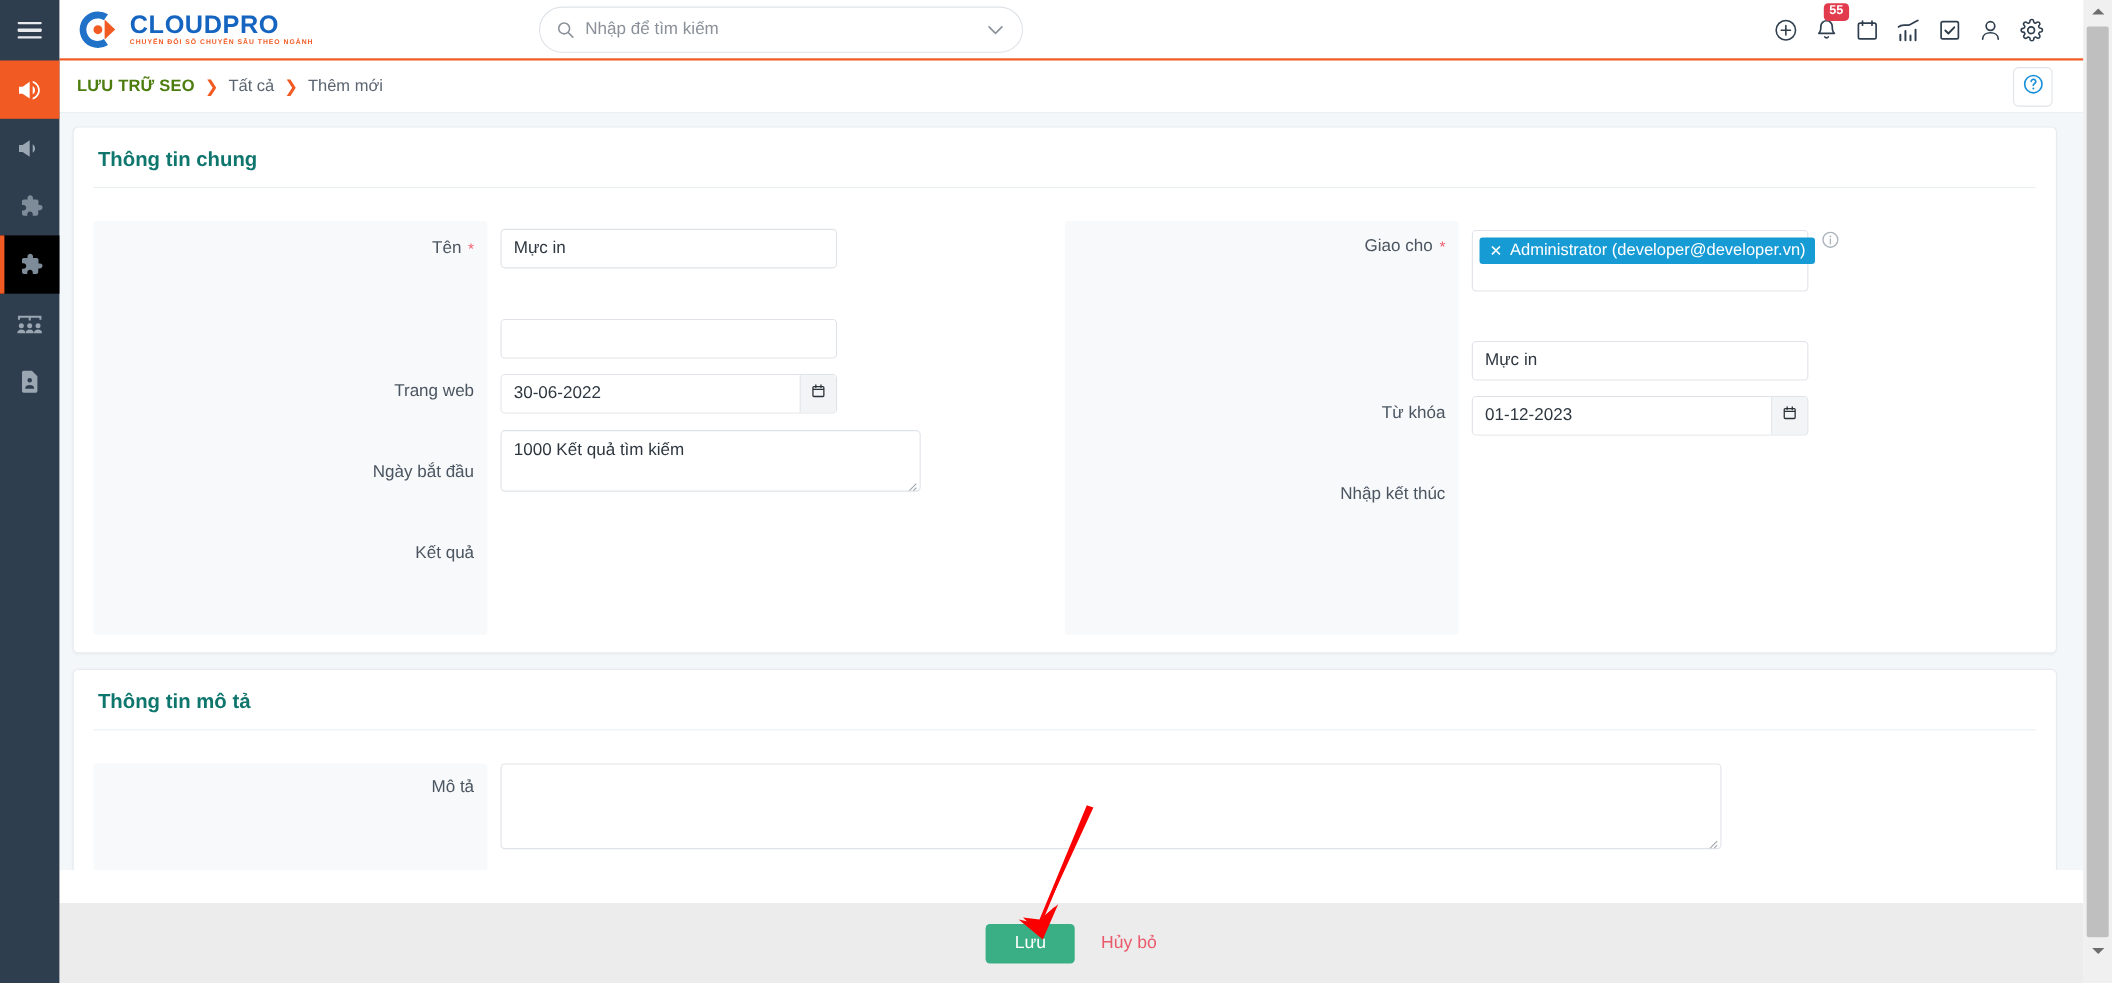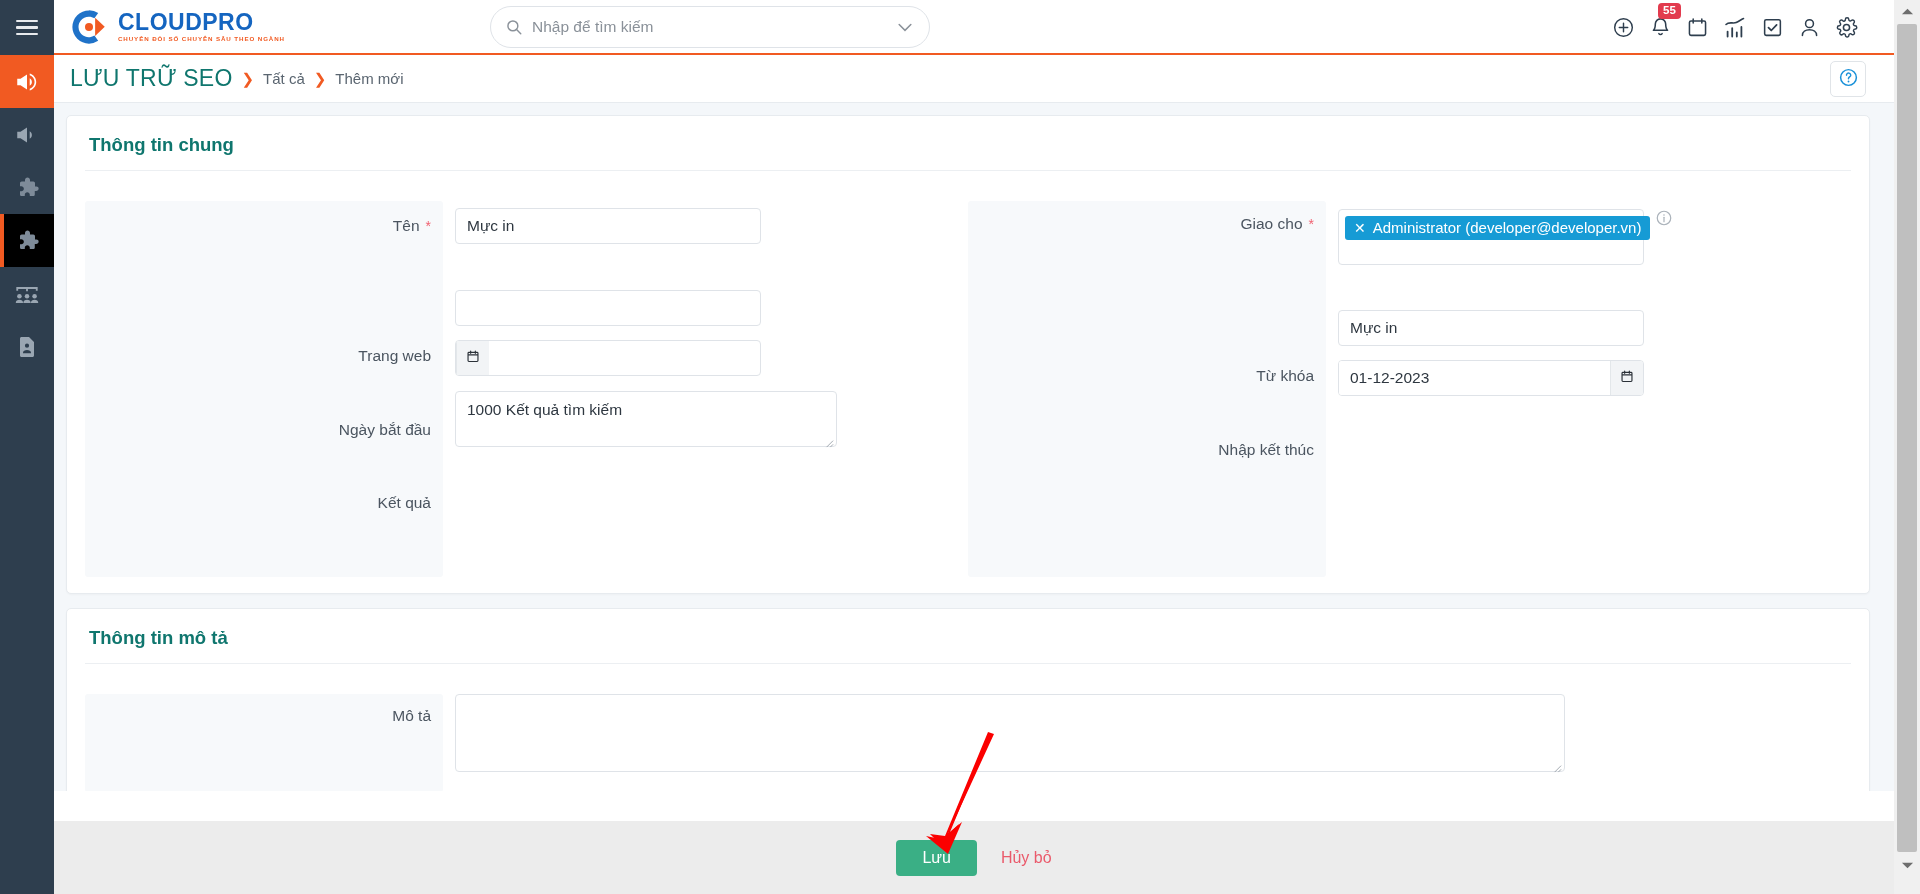--- a/index.html
+++ b/index.html
@@ -98,21 +98,21 @@
   .crumbbar {
     position: absolute; left: 54px; top: 55px;
     width: 1840px; height: 48px;
     background: #ffffff;
     display: flex; align-items: center;
     border-bottom: 1px solid #e7ebef;
     z-index: 12;
   }
   .crumbs { display: flex; align-items: center; margin-left: 16px; gap: 9px; }
   .crumb-title {
-    font-size: 23px; font-weight: normal; color: #0f766e; letter-spacing: .2px;
+    font-size: 15px; font-weight: bold; color: #4d7c0f; letter-spacing: .2px;
   }
   .crumb-sep { color: #f15a22; font-size: 15px; font-weight: bold; }
   .crumb-link { font-size: 15px; color: #5a6570; cursor: pointer; }
   .help-btn {
     position: absolute; right: 28px; top: 6px;
     width: 36px; height: 36px;
     border: 1px solid #e0e4e8; border-radius: 5px; background: #fff;
     display: flex; align-items: center; justify-content: center;
     cursor: pointer;
   }
@@ -450,20 +450,21 @@
           <div class="fldcol">
             <div class="row">
               <div class="inp w-left">Mực in</div>
             </div>
             <div class="row" style="height:32px"></div>
             <div class="row">
               <div class="inp w-left empty"></div>
             </div>
             <div class="row">
               <div class="datewrap">
+                <div class="inp">30-06-2022</div>
                 <div class="date-btn">
                   <span>
                     <svg width="14" height="15" viewBox="0 0 24 24">
                         <rect x="3.5" y="5" width="17" height="15.5" rx="1.5" fill="none" stroke="#2b3138" stroke-width="2"></rect>
                         <path d="M3.5 9.3h17" stroke="#2b3138" stroke-width="2"></path>
                         <path d="M8 2.5v4M16 2.5v4" stroke="#2b3138" stroke-width="2" stroke-linecap="round"></path>
                       </svg>
                   </span>
                 </div>
               </div>

